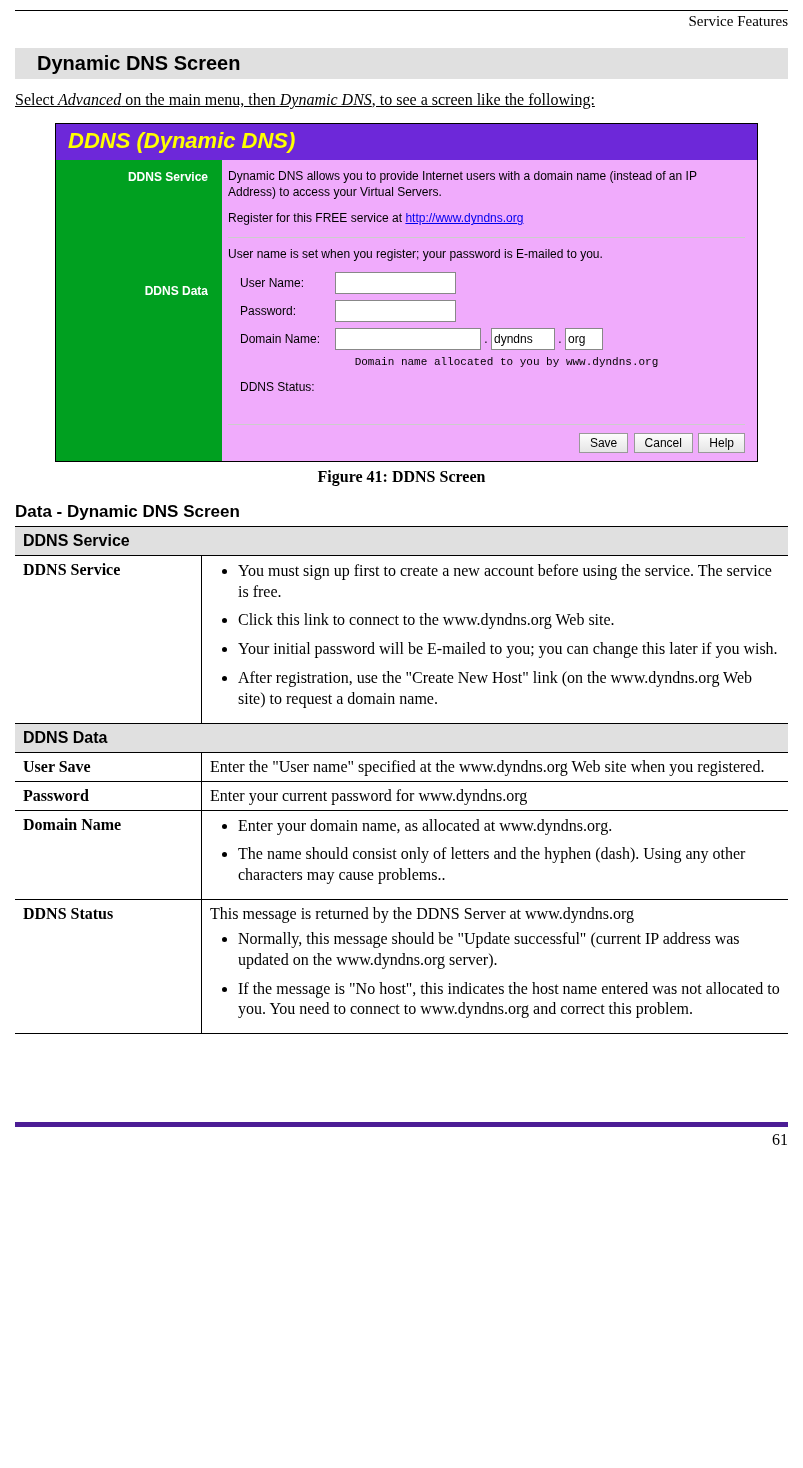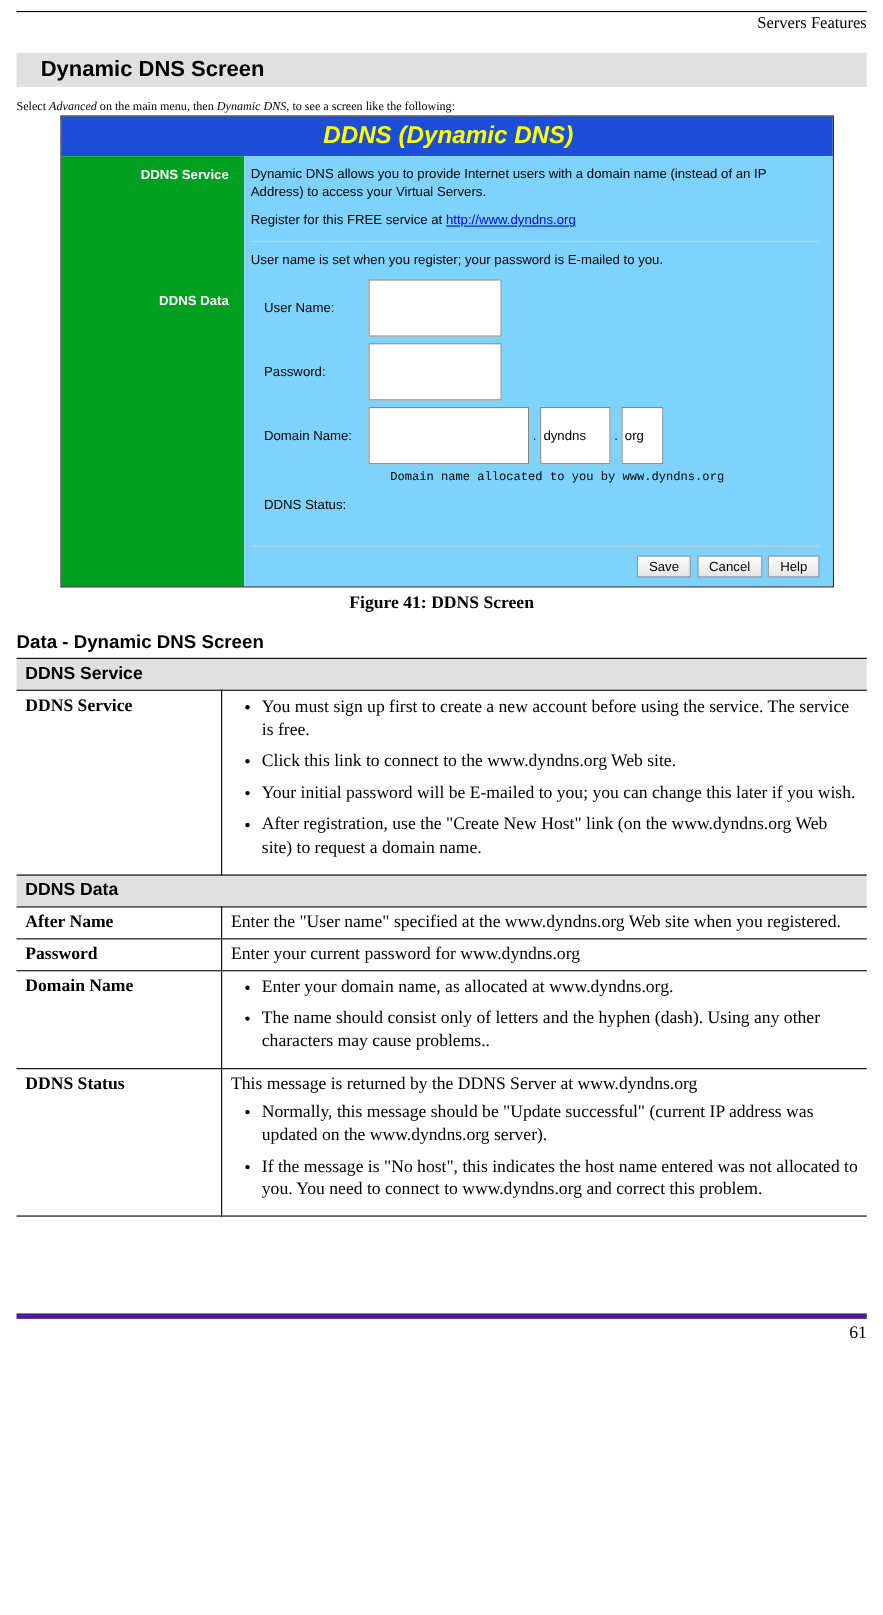--- a/index.html
+++ b/index.html
@@ -20,34 +20,34 @@
   }
   .section-title {
     background: #e0e0e0;
     font-family: Arial, Helvetica, sans-serif;
     font-weight: bold;
     font-size: 20px;
     padding: 4px 22px;
     margin-bottom: 12px;
   }
   .intro-text {
-    font-size: 11px;
-    margin-bottom: 2px;
+    font-size: 16px;
+    margin-bottom: 14px;
+    text-decoration: underline;
   }
   .intro-text .em { font-style: italic; }
   .screenshot-box {
     margin: 0 30px 6px 40px;
     border: 1px solid #000;
     background: #fff;
   }
   .ss-title {
-    background: #1d4ed8;
+    background: #6d28d9;
     padding: 4px 10px 6px 12px;
     border-bottom: none;
-    text-align: center;
   }
   .ss-title-text {
     font-family: Arial, Helvetica, sans-serif;
     font-size: 22px;
     font-weight: bold;
     font-style: italic;
     color: #ffff00;
   }
   .ss-body {
     display: flex;
@@ -62,39 +62,39 @@
     color: #fff;
     font-family: Arial, Helvetica, sans-serif;
     font-size: 12px;
     font-weight: bold;
     text-align: right;
     padding-right: 6px;
     margin-top: 2px;
   }
   .ss-panel {
     flex: 1;
-    background: #7dd3fc;
+    background: #f0abfc;
     padding: 8px 12px 8px 6px;
     font-family: Arial, Helvetica, sans-serif;
     font-size: 12px;
     color: #000;
   }
   .ss-panel p { margin: 0 0 10px 0; line-height: 1.35; }
   .ss-hr { border: none; border-top: 1px solid #ccc; margin: 4px 0 8px 0; }
   .ss-link { color: #0000ee; text-decoration: underline; cursor: pointer; }
   .ss-row { display: flex; align-items: center; margin-bottom: 6px; padding-left: 12px; }
   .ss-row-label { width: 95px; }
   .ss-input {
     border: 1px solid #888;
     background: #fff;
     height: 18px;
     width: 115px;
     font-family: inherit;
     font-size: 12px;
-    padding: 16px 2px;
+    padding: 1px 2px;
   }
   .ss-input.sm { width: 58px; }
   .ss-input.xs { width: 32px; }
   .ss-caption {
     font-size: 11px;
     text-align: center;
     margin: 2px 0 12px 0;
     padding-left: 40px;
     font-family: Liberation Mono, monospace;
   }
@@ -161,21 +161,21 @@
     margin-top: 88px;
     padding-top: 4px;
     text-align: right;
     font-size: 16px;
   }
 </style>
 </head>
 <body>
 
 <div class="header-line">
-  <span>Servers Features</span>
+  <span>Service Features</span>
 </div>
 
 <div class="section-title">Dynamic DNS Screen</div>
 
 <div class="intro-text">
   <span>Select </span><span class="em">Advanced</span><span> on the main menu, then </span><span class="em">Dynamic DNS</span><span>, to see a screen like the following:</span>
 </div>
 
 <div class="screenshot-box">
   <div class="ss-title">
@@ -240,21 +240,21 @@
         <li>Click this link to connect to the www.dyndns.org Web site.</li>
         <li>Your initial password will be E-mailed to you; you can change this later if you wish.</li>
         <li>After registration, use the "Create New Host" link (on the www.dyndns.org Web site) to request a domain name.</li>
       </ul>
     </td>
   </tr>
   <tr class="header-row">
     <td colspan="2">DDNS Data</td>
   </tr>
   <tr>
-    <td class="divcol">After Name</td>
+    <td class="divcol">User Save</td>
     <td>Enter the "User name" specified at the www.dyndns.org Web site when you registered.</td>
   </tr>
   <tr>
     <td class="divcol">Password</td>
     <td>Enter your current password for www.dyndns.org</td>
   </tr>
   <tr>
     <td class="divcol">Domain Name</td>
     <td>
       <ul class="bullets">

